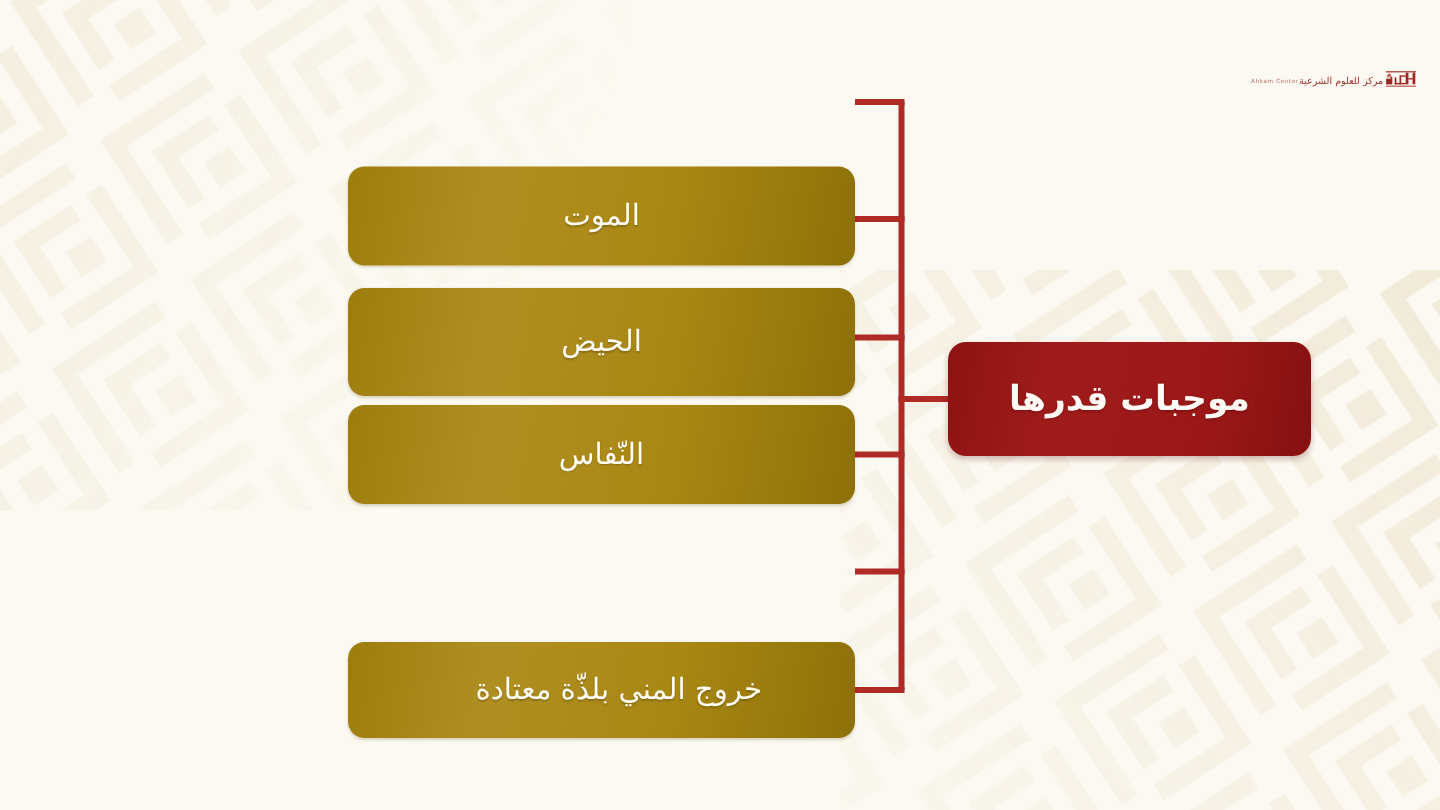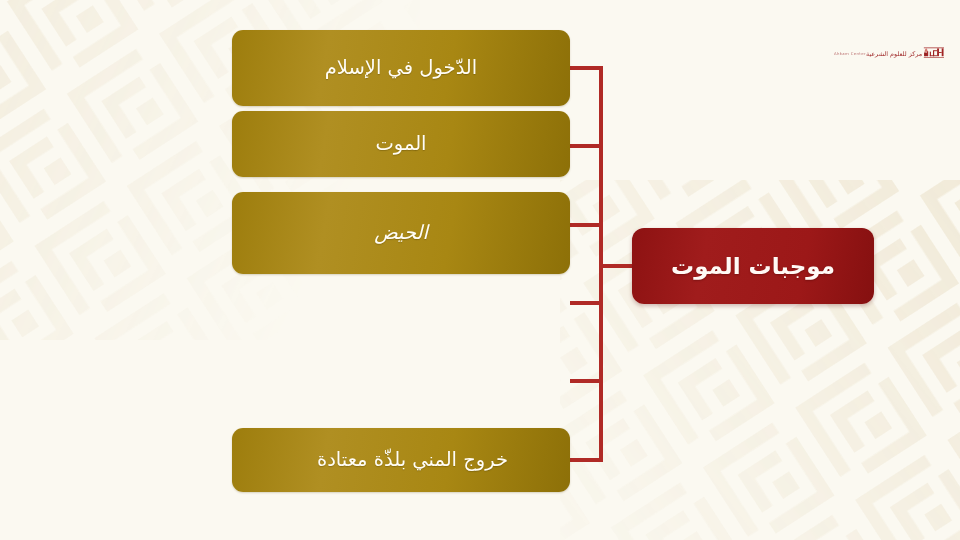--- a/index.html
+++ b/index.html
@@ -173,40 +173,40 @@
       <line x1="570" y1="146" x2="603" y2="146"></line>
       <line x1="570" y1="225" x2="603" y2="225"></line>
       <line x1="570" y1="303" x2="603" y2="303"></line>
       <line x1="570" y1="381" x2="603" y2="381"></line>
       <line x1="570" y1="460" x2="603" y2="460"></line>
 
       <line x1="599" y1="266" x2="636" y2="266"></line>
     </g>
   </svg>
 
-  <div class="leaf" style="top:30px;height:76px;">
-    <span class="leaf-label">الدّخول في الإسلام</span>
-  </div>
 
   <div class="leaf" style="top:111px;height:66px;">
     <span class="leaf-label">الموت</span>
   </div>
 
-  <div class="leaf" style="top:192px;height:82px;font-style:italic;">
+  <div class="leaf" style="top:192px;height:72px;">
     <span class="leaf-label">الحيض</span>
   </div>
 
+  <div class="leaf" style="top:270px;height:66px;">
+    <span class="leaf-label">النّفاس</span>
+  </div>
 
 
   <div class="leaf" style="top:428px;height:64px;padding-left:23px;">
     <span class="leaf-label">خروج المني بلذّة معتادة</span>
   </div>
 
   <div id="root-node">
-    <span id="root-label">موجبات الموت</span>
+    <span id="root-label">موجبات قدرها</span>
   </div>
 
   <div id="logo">
     <svg id="logo-mark" width="104" height="52" viewBox="0 0 104 52" xmlns="http://www.w3.org/2000/svg" aria-hidden="true">
 
       <rect x="8" y="2" width="88" height="3.2" fill="#a02424"></rect>
 
       <rect x="86" y="6" width="8" height="34" fill="#a02424"></rect>
       <rect x="74" y="22" width="12" height="4" fill="#a02424"></rect>
       <rect x="66" y="6" width="8" height="34" fill="#a02424"></rect>

